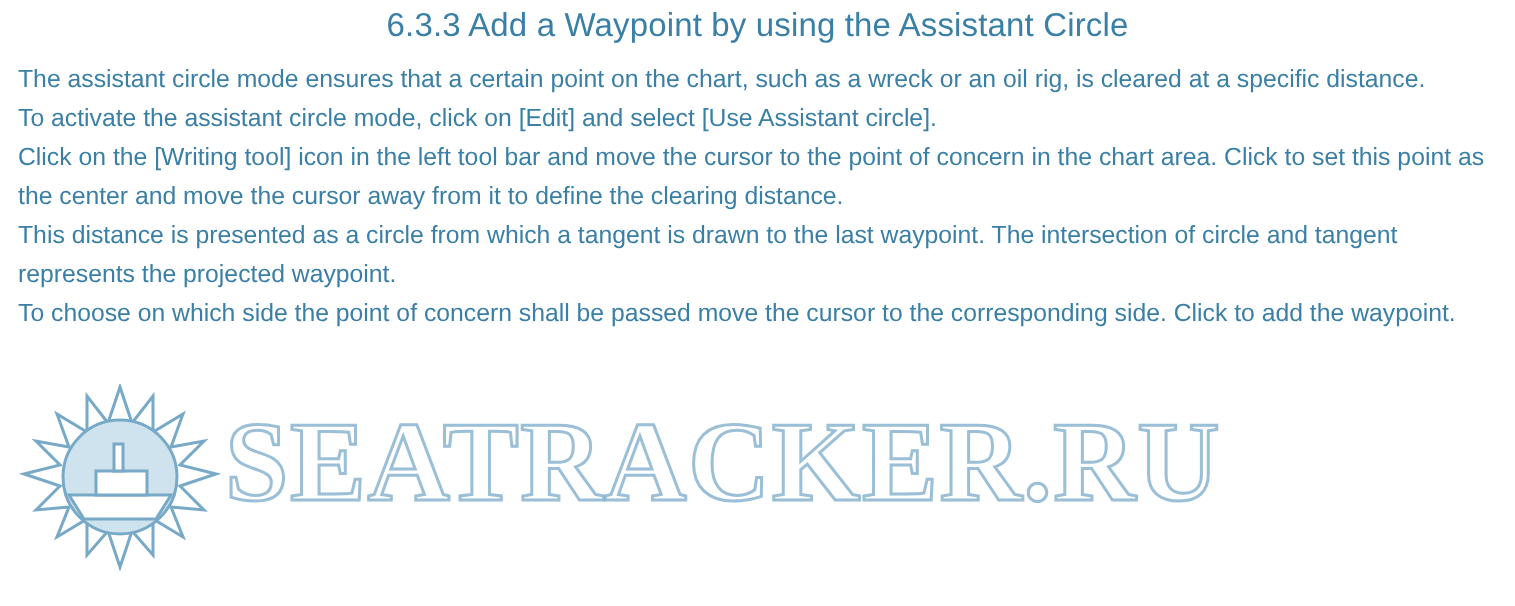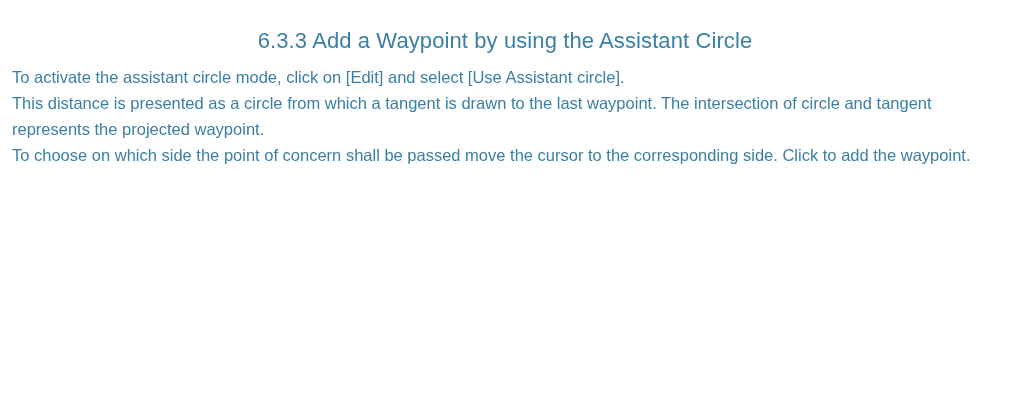--- a/index.html
+++ b/index.html
@@ -13,21 +13,21 @@
     font-family: "Liberation Sans", sans-serif;
     color: #2c6b8f;
     overflow: hidden;
     position: relative;
   }
   #page {
     position: relative;
     width: 1010px;
     height: 404px;
     box-sizing: border-box;
-    padding: 26px 12px 0 12px;
+    padding: 2px 12px 0 12px;
   }
   .doc-title {
     text-align: center;
     font-size: 22px;
     line-height: 30px;
     color: #3a7fa5;
     font-weight: normal;
     margin: 0 0 8px 0;
     letter-spacing: 0.1px;
   }
@@ -71,18 +71,32 @@
     height: 130px;
   }
 </style>
 </head>
 <body>
 
 <div id="page">
 
   <h1 class="doc-title">6.3.3 Add a Waypoint by using the Assistant Circle</h1>
 
+  <p class="para">The assistant circle mode ensures that a certain point on the chart, such as a wreck or an oil rig, is cleared at a specific distance.</p>
   <p class="para spaced">To activate the assistant circle mode, click on [Edit] and select [Use Assistant circle].</p>
+  <p class="para spaced">Click on the [Writing tool] icon in the left tool bar and move the cursor to the point of concern in the chart area. Click to set this point as the center and move the cursor away from it to define the clearing distance.</p>
   <p class="para spaced">This distance is presented as a circle from which a tangent is drawn to the last waypoint. The intersection of circle and tangent represents the projected waypoint.</p>
   <p class="para spaced">To choose on which side the point of concern shall be passed move the cursor to the corresponding side. Click to add the waypoint.</p>
 
+  <div class="watermark">
+    <svg class="wm-badge" viewBox="0 0 148 130">
+      <g fill="#ffffff" stroke="#78aac8" stroke-width="2">
+        <polygon points="74,2 82,26 96,8 96,32 116,20 108,42 130,38 114,54 138,60 114,68 130,84 108,82 116,102 96,90 96,114 82,98 74,122 66,98 52,114 52,90 32,102 40,82 18,84 34,68 10,60 34,54 18,38 40,42 32,20 52,32 52,8 66,26"></polygon>
+      </g>
+      <circle cx="74" cy="62" r="38" fill="#cfe3ef" stroke="#78aac8" stroke-width="2"></circle>
+      <path d="M40 74 h68 l-10 16 h-48 z" fill="#ffffff" stroke="#78aac8" stroke-width="2"></path>
+      <rect x="58" y="58" width="34" height="16" fill="#ffffff" stroke="#78aac8" stroke-width="2"></rect>
+      <rect x="70" y="40" width="6" height="18" fill="#ffffff" stroke="#78aac8" stroke-width="2"></rect>
+    </svg>
+    <div class="wm-text">SEATRACKER.RU</div>
+  </div>
 
 </div>
 
 </body></html>

